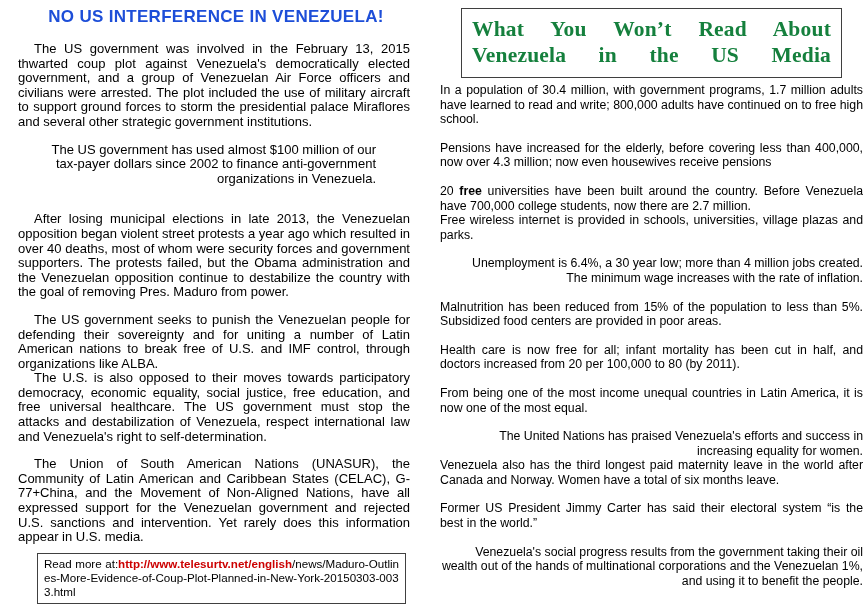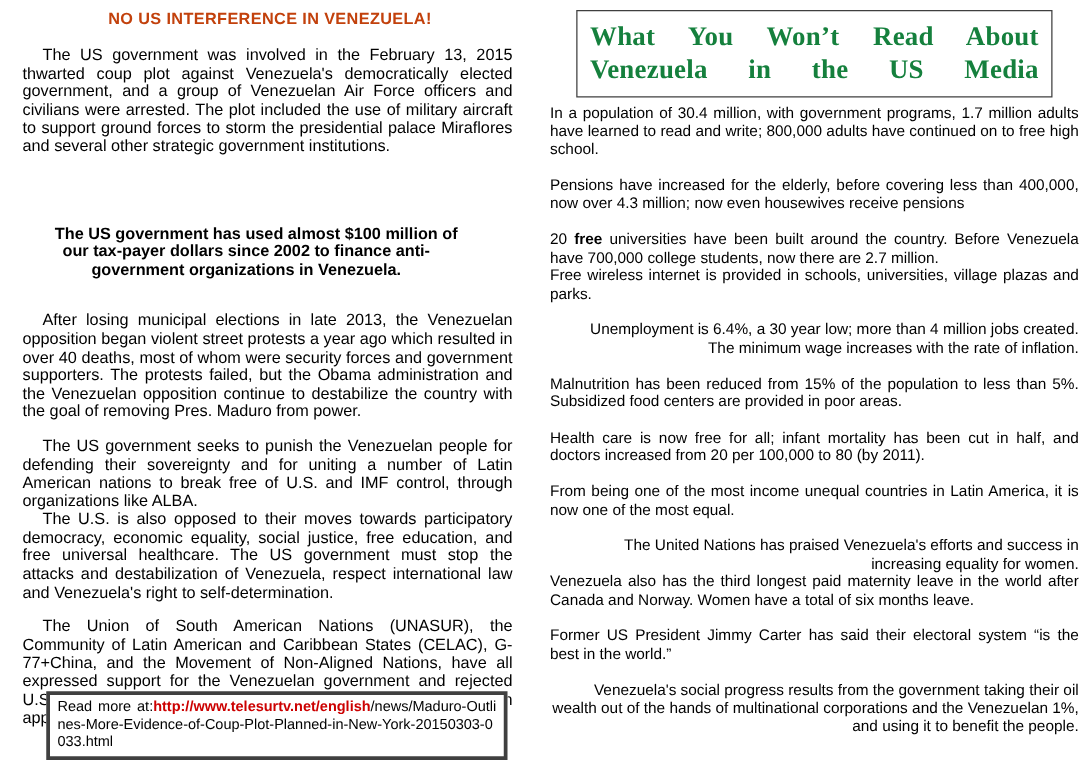--- a/index.html
+++ b/index.html
@@ -19,50 +19,49 @@
   }
 
   
   .col-left {
     position: absolute;
     left: 0; top: 0;
     width: 432px; height: 613px;
     padding: 0;
   }
   .main-title {
-    color: #c2410c;
+    color: #1d4ed8;
     font-family: "Liberation Sans", sans-serif;
     font-weight: bold;
-    font-size: 13px;
+    font-size: 17px;
     letter-spacing: 0.3px;
     text-align: center;
     margin: 7px 16px 0 16px;
     white-space: nowrap;
   }
   .l-para {
     font-size: 13px;
     line-height: 14.6px;
     text-align: justify;
     margin: 0 22px 0 18px;
     text-indent: 16px;
   }
   .l-para.bold {
-    font-weight: bold;
-    text-align: center;
+    font-weight: normal;
+    text-align: right;
     margin-right: 56px;
-    margin-top: 42px;
   }
   .gap-m { height: 13px; }
   .gap-l { height: 15px; }
 
   .url-box {
     position: absolute;
     left: 37px; top: 553px;
     width: 369px;
-    border: 3px solid #404040;
+    border: 1px solid #404040;
     padding: 3px 6px 4px 6px;
     background: #ffffff;
   }
   .url-line {
     font-size: 11.6px;
     line-height: 14px;
     text-align: justify;
     word-break: break-all;
   }
   .url-red {

